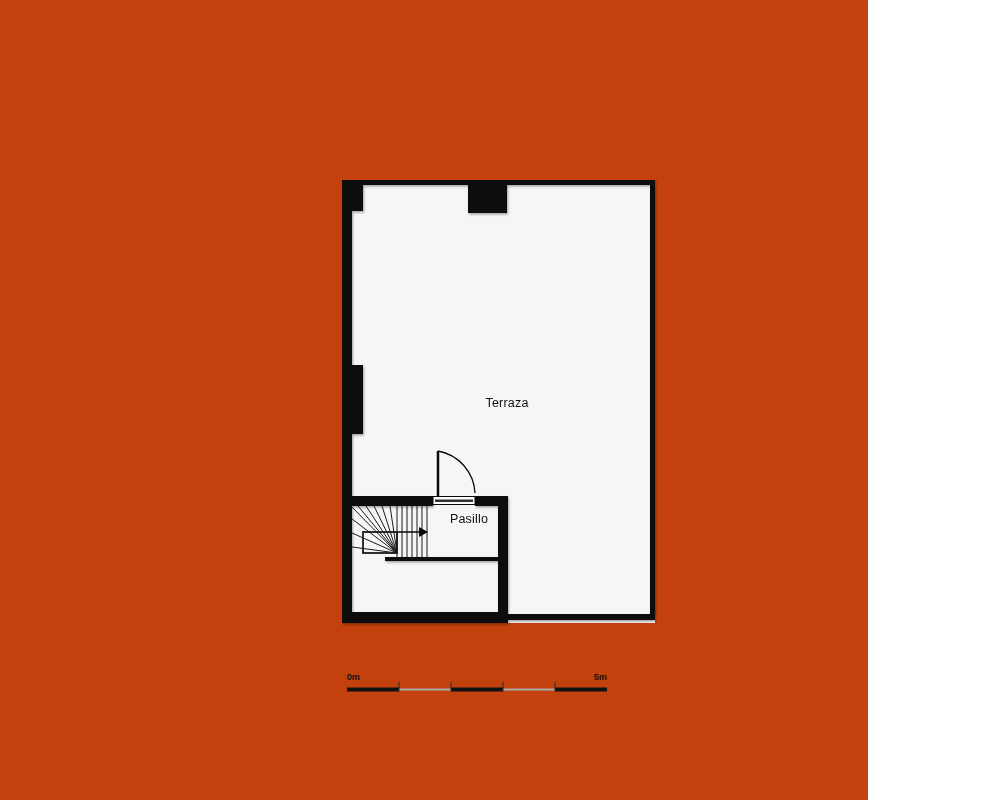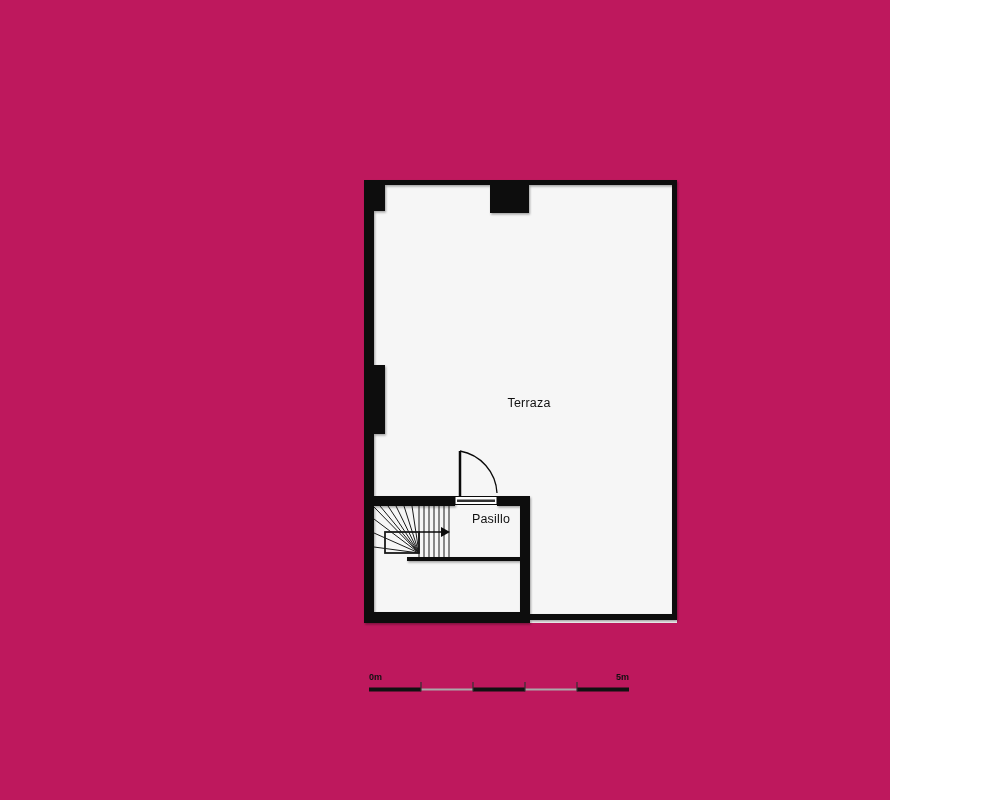--- a/index.html
+++ b/index.html
@@ -8,22 +8,21 @@
     background: #ffffff;
     width: 1000px;
     height: 800px;
     overflow: hidden;
     font-family: "Liberation Sans", sans-serif;
   }
   .canvas {
     position: relative;
     width: 868px;
     height: 800px;
-    background: #be185d;
-    padding-left: 22px;
+    background: #c2410c;
   }
   svg { display: block; }
   text {
     font-family: "Liberation Sans", sans-serif;
     fill: #111111;
   }
   .room-label { font-size: 12.5px; letter-spacing: 0.2px; }
   .scale-label { font-size: 9px; font-weight: bold; }
 </style>
 </head>

